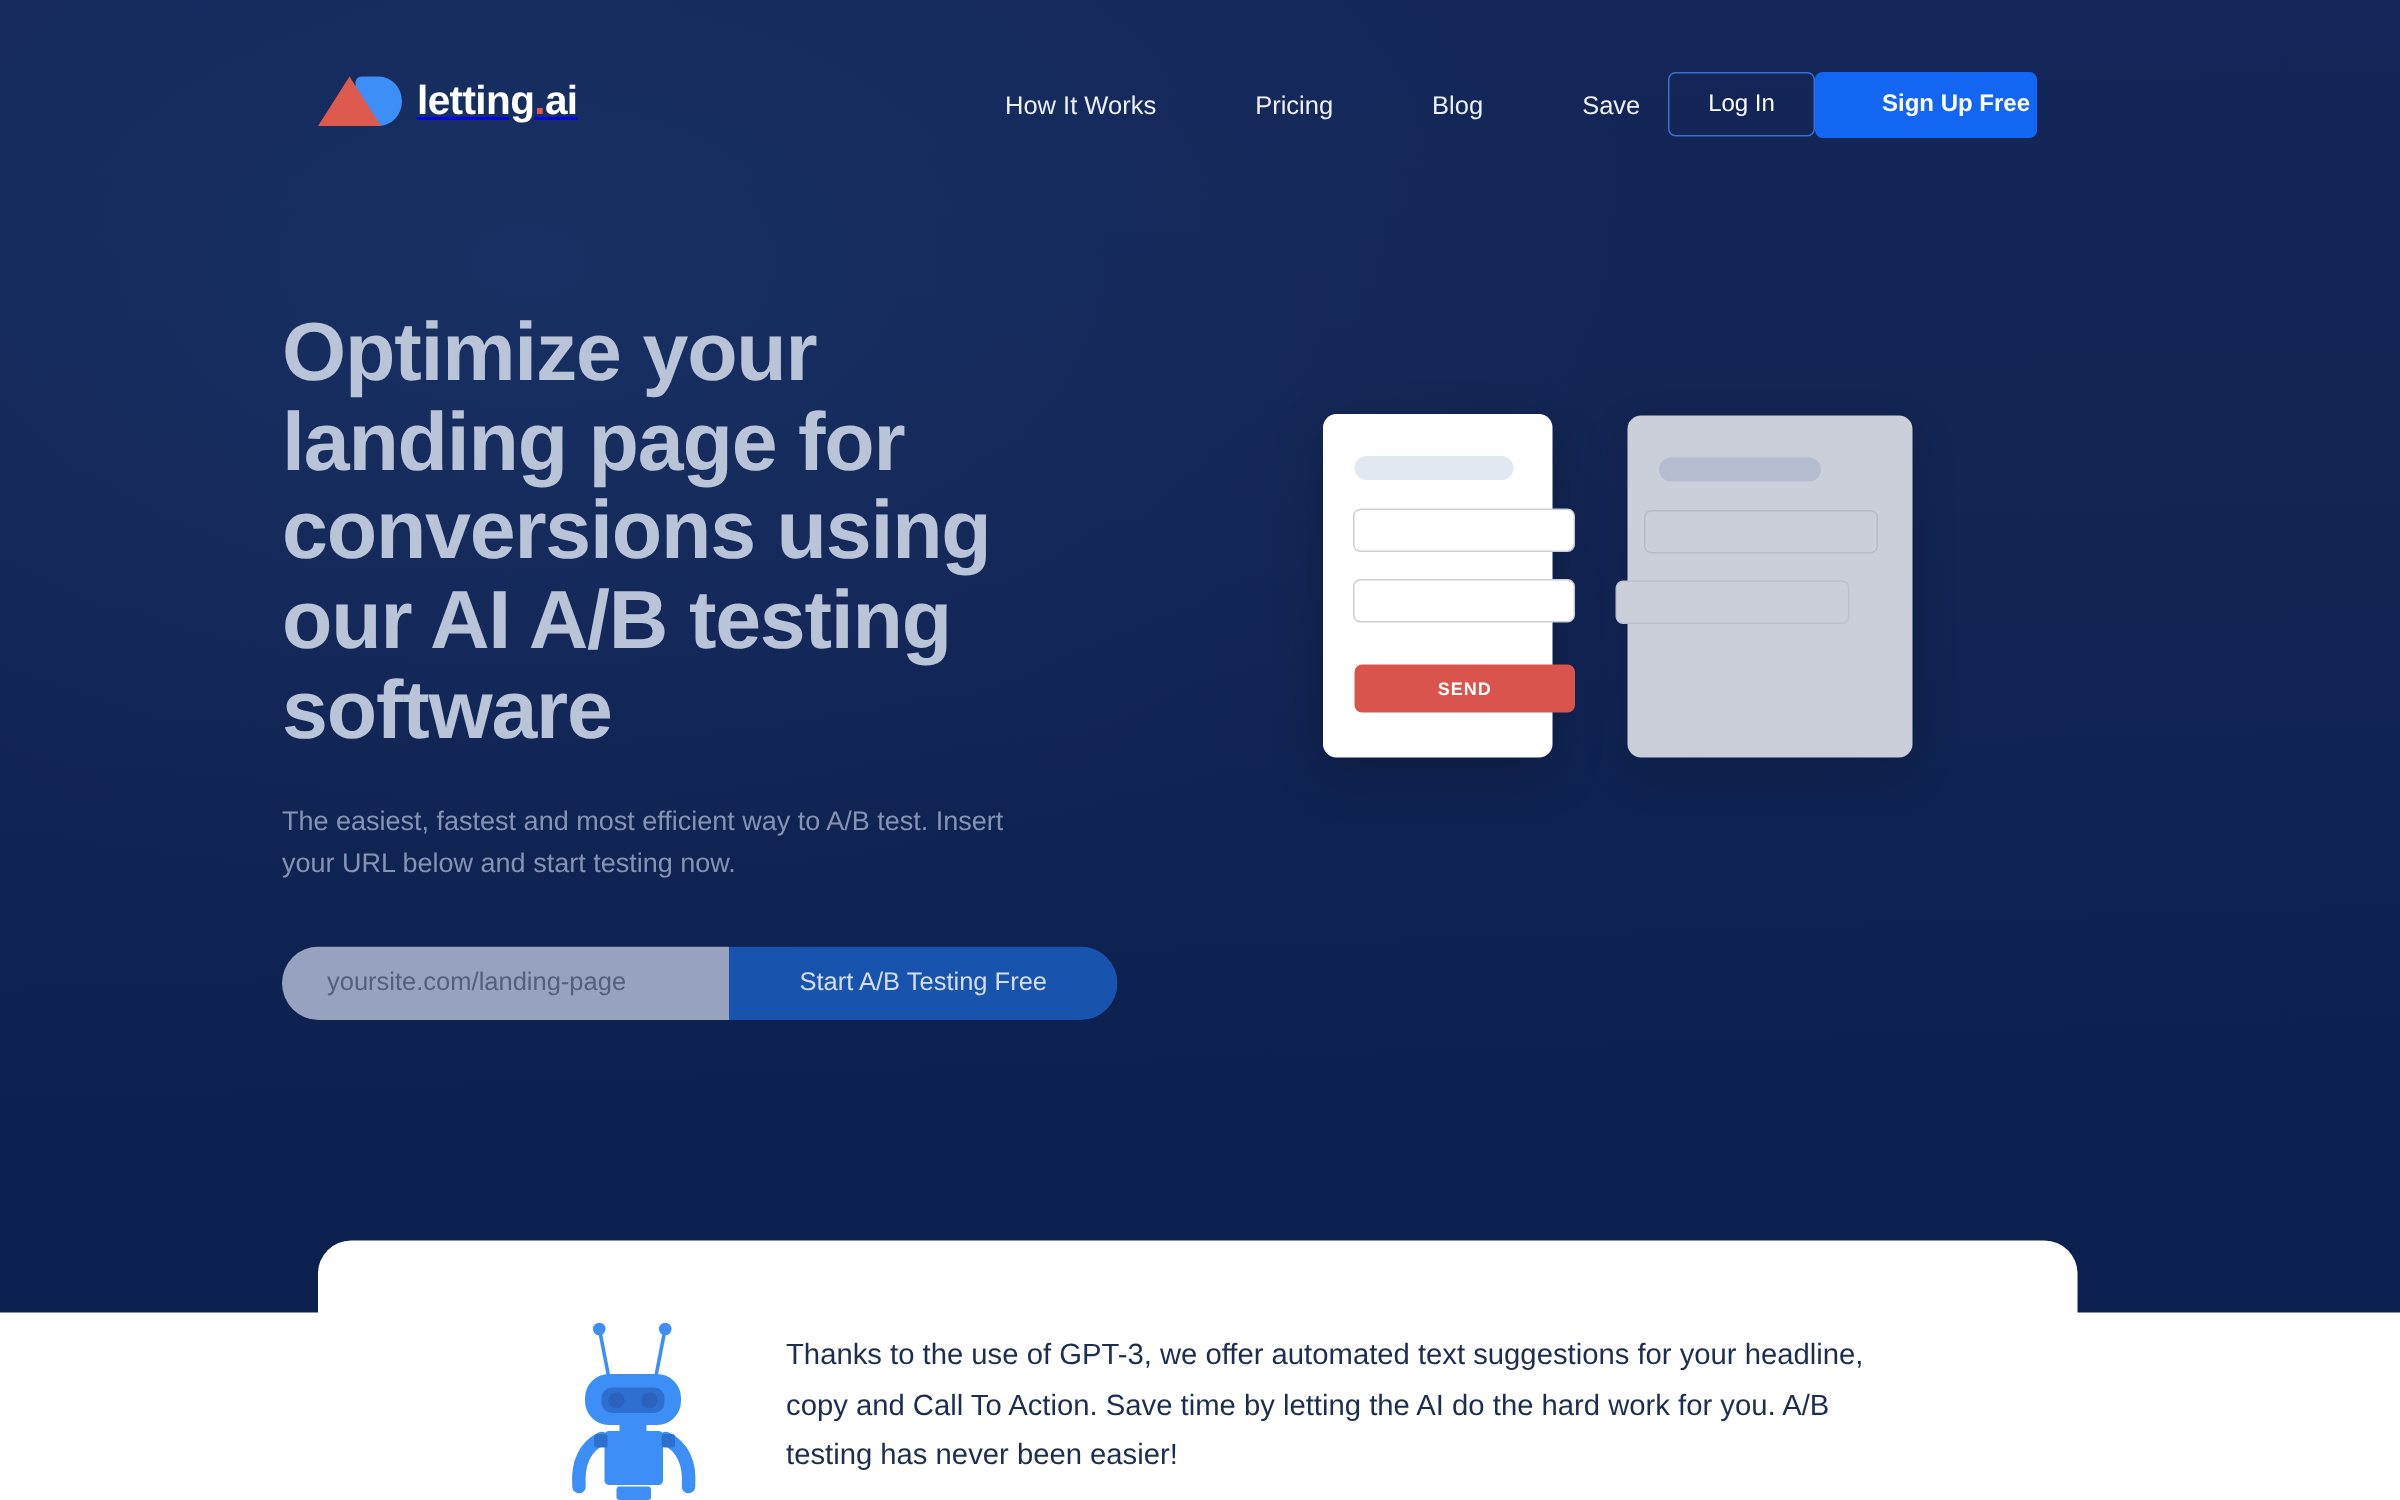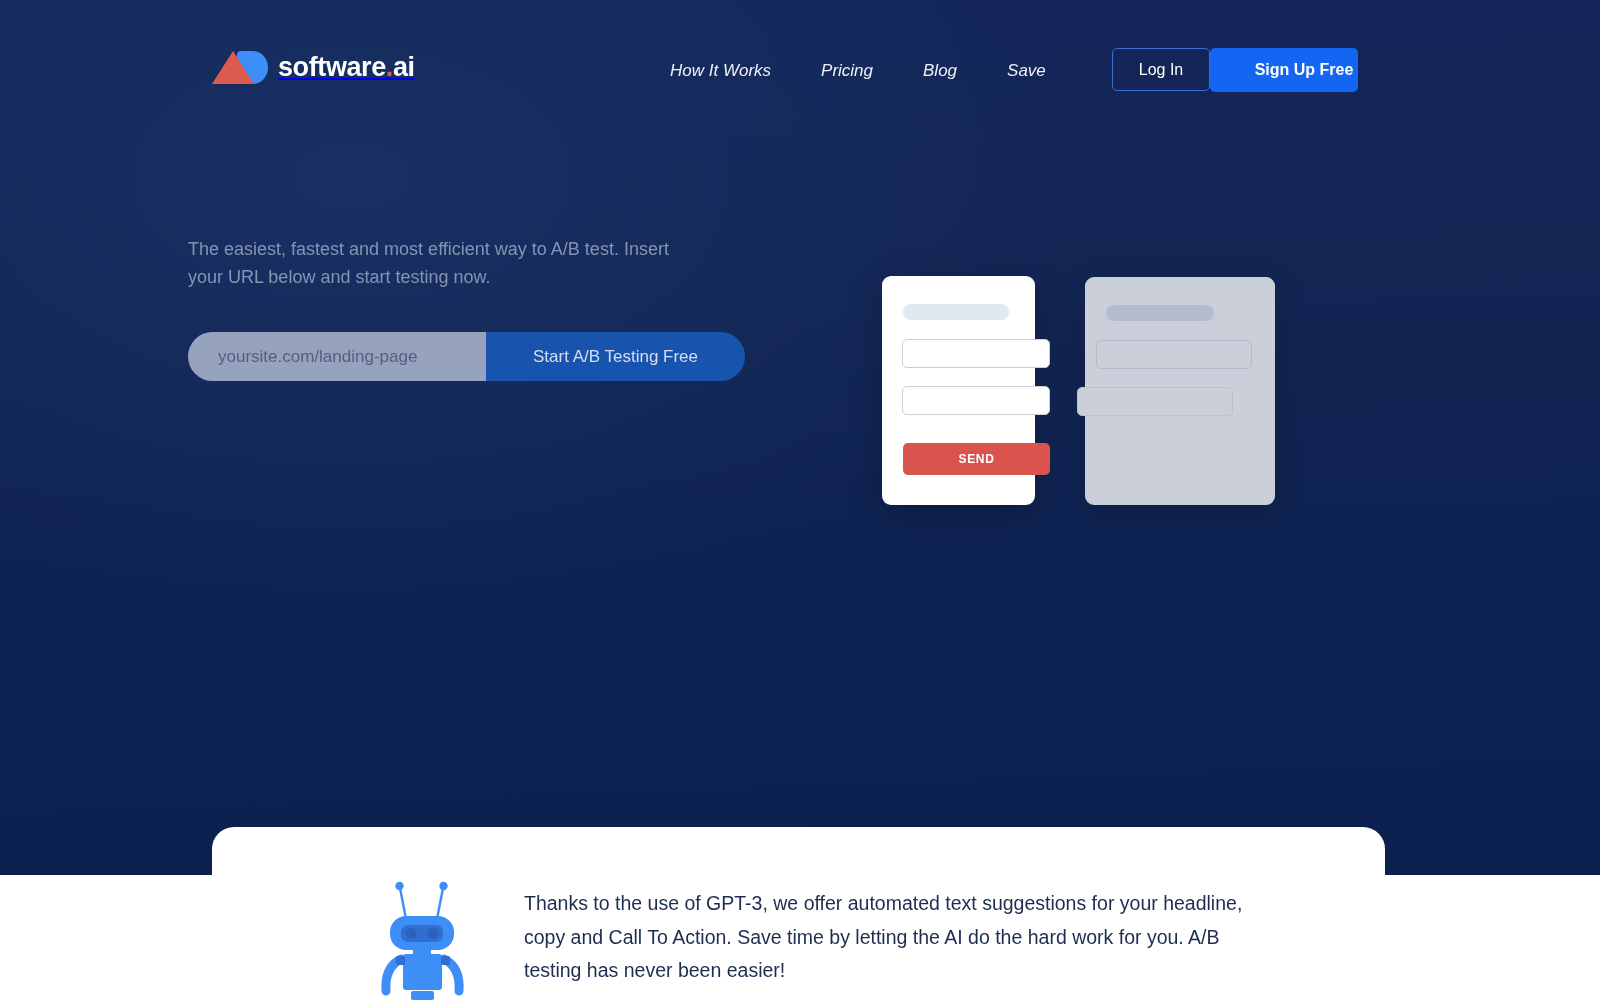--- a/index.html
+++ b/index.html
@@ -46,21 +46,21 @@
     z-index:1;
   }
   .logo-text {
     font-size:27px; font-weight:bold; color:#ffffff;
     letter-spacing:-0.4px; line-height:1;
   }
   .logo-dot { color:#dd5a4e; }
 
   #nav {
     position:absolute; left:670px; top:0; height:140px;
-    display:flex; align-items:center; gap:0;font-style:italic;
+    display:flex; align-items:center; gap:16px;
   }
   .nav-link {
     color:#eef1f7; font-size:17px; line-height:1;
     text-decoration:none; white-space:nowrap;
     margin-right:50px; cursor:pointer;
   }
   .nav-link:last-child { margin-right:0; }
 
   #auth {
     position:absolute; right:242px; top:48px;
@@ -174,37 +174,38 @@
 
 <div id="hero">
 
   <div id="header">
 
     <a class="logo-wrap" href="#">
       <span class="logo-mark">
         <span class="logo-tri"></span>
         <span class="logo-b"></span>
       </span>
-      <span class="logo-text"><span>software</span><span class="logo-dot">.</span><span>ai</span></span>
+      <span class="logo-text"><span>letting</span><span class="logo-dot">.</span><span>ai</span></span>
     </a>
 
     <nav id="nav">
       <a class="nav-link" href="#">How It Works</a>
       <a class="nav-link" href="#">Pricing</a>
       <a class="nav-link" href="#">Blog</a>
       <a class="nav-link" href="#">Save</a>
     </nav>
 
     <div id="auth">
       <button class="btn-login">Log In</button>
       <button class="btn-signup">Sign Up Free</button>
     </div>
   </div>
 
   <div id="hero-copy">
+    <h1 id="headline">Optimize your landing page for conversions using our AI A/B testing software</h1>
     <p id="subhead">The easiest, fastest and most efficient way to A/B test. Insert your URL below and start testing now.</p>
 
     <div id="cta-form">
       <input id="url-input" type="text" placeholder="yoursite.com/landing-page" style="">
       <button id="cta-btn">Start A/B Testing Free</button>
     </div>
   </div>
 
   <div id="mocks">
 

